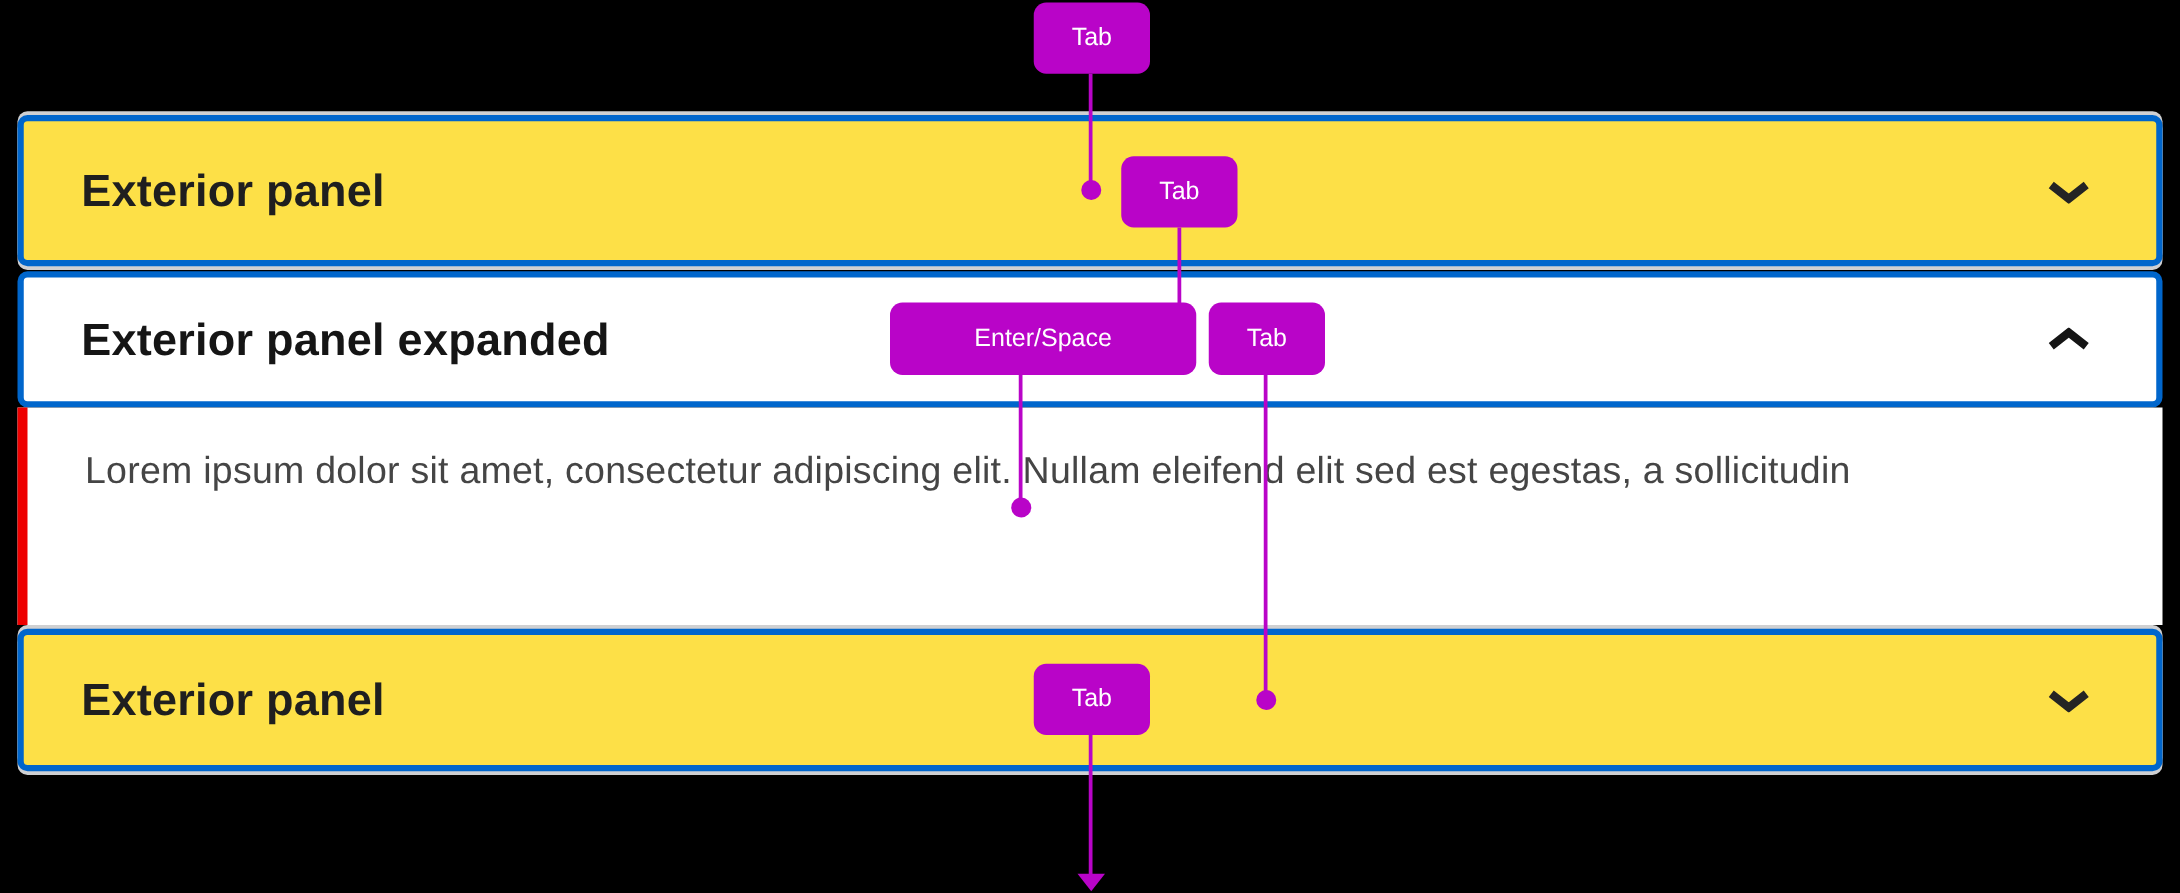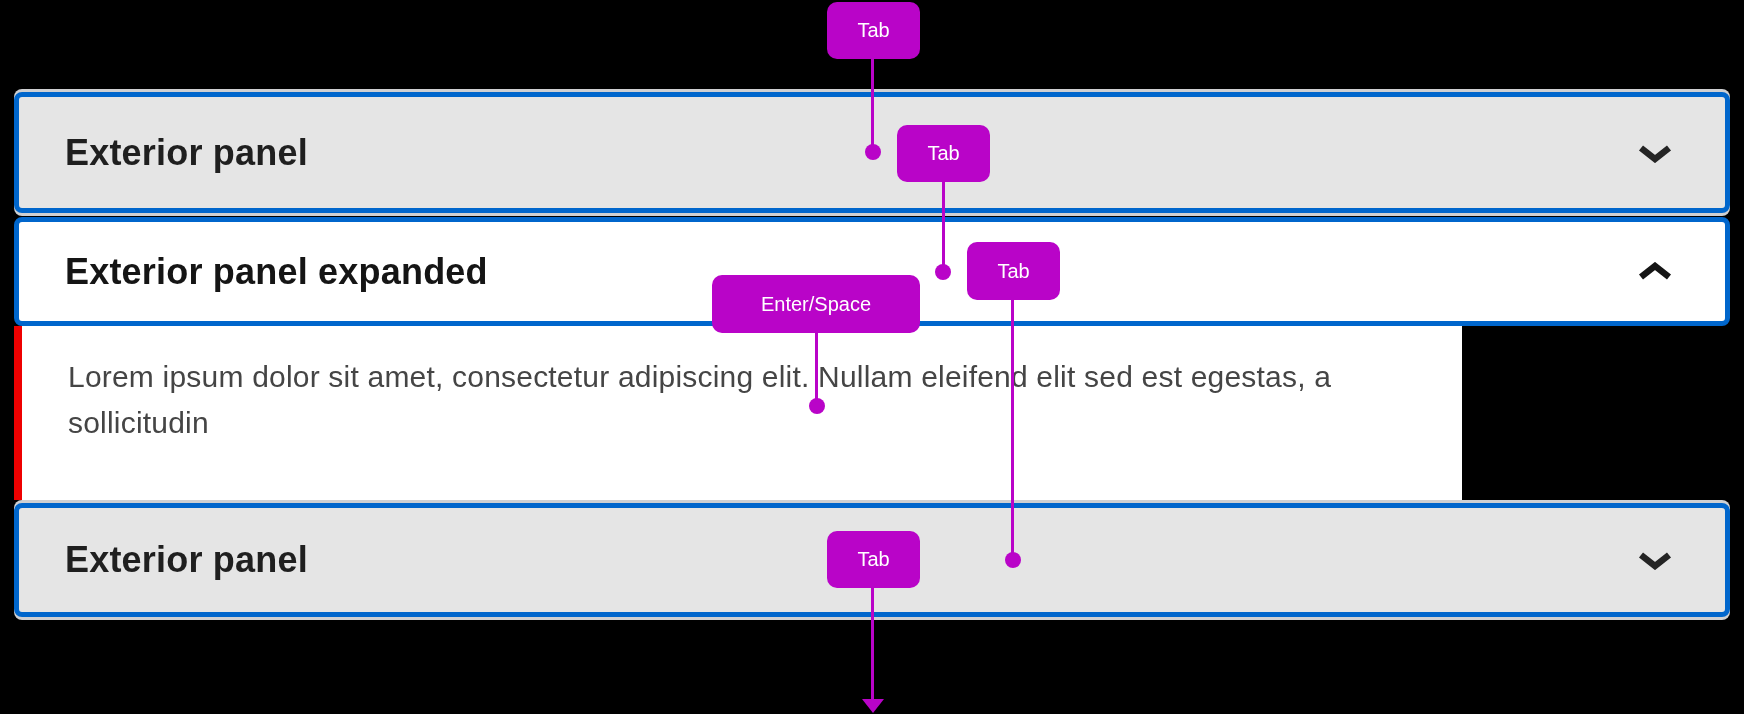--- a/index.html
+++ b/index.html
@@ -18,37 +18,37 @@
   }
   .panel{
     position:absolute;
     left:14px;width:1716px;
     box-sizing:border-box;
     border:5px solid var(--focus);
     border-radius:8px;
     display:flex;align-items:center;justify-content:space-between;
   }
   .panel.edged{box-shadow:0 -3px 0 0 var(--edge), 0 3px 0 0 var(--edge);}
-  .panel.dark{background:#e5e5e5;}
+  .panel.dark{background:#fde047;}
   .panel.light{background:#fff;}
   .panel-title{
     font-size:36px;font-weight:bold;
     padding-left:46px;
     letter-spacing:0.2px;
   }
   .dark .panel-title{color:#1F1F1F;}
   .light .panel-title{color:#151515;}
   .chevron{
     padding-right:53px;display:flex;align-items:center;
   }
   .dark .chevron{color:#242424;}
   .light .chevron{color:#151515;}
   .expanded-content{
     position:absolute;
-    left:14px;width:1448px;top:326px;height:174px;
+    left:14px;width:1716px;top:326px;height:174px;
     box-sizing:border-box;
     background:#fff;
     border-left:8px solid var(--accent);
     padding:28px 60px 0 46px;
   }
   .body-line{
     font-size:30px;line-height:46px;color:#454545;
     letter-spacing:0.2px;
   }
   .key-badge{
@@ -74,21 +74,21 @@
     border-top:14px solid var(--annot);
     z-index:6;
   }
   
   #panel-1{top:92px;height:121px;}
   #panel-2{top:217px;height:109px;}
   #panel-3{top:503px;height:114px;}
   
   #badge-tab-1{left:827px;top:2px;width:93px;height:57px;}
   #badge-tab-2{left:897px;top:125px;width:93px;height:57px;}
-  #badge-enter-space{left:712px;top:242px;width:208px;height:58px;margin-top:33px;}
+  #badge-enter-space{left:712px;top:242px;width:245px;height:58px;}
   #badge-tab-3{left:967px;top:242px;width:93px;height:58px;}
   #badge-tab-4{left:827px;top:531px;width:93px;height:57px;}
   
   #line-1{left:871px;top:59px;height:93px;}
   #line-2{left:942px;top:182px;height:90px;}
   #line-3{left:815px;top:300px;height:106px;}
   #line-4{left:1011px;top:300px;height:260px;}
   #line-5{left:871px;top:588px;height:112px;}
   
   #dot-1{left:865px;top:144px;}

